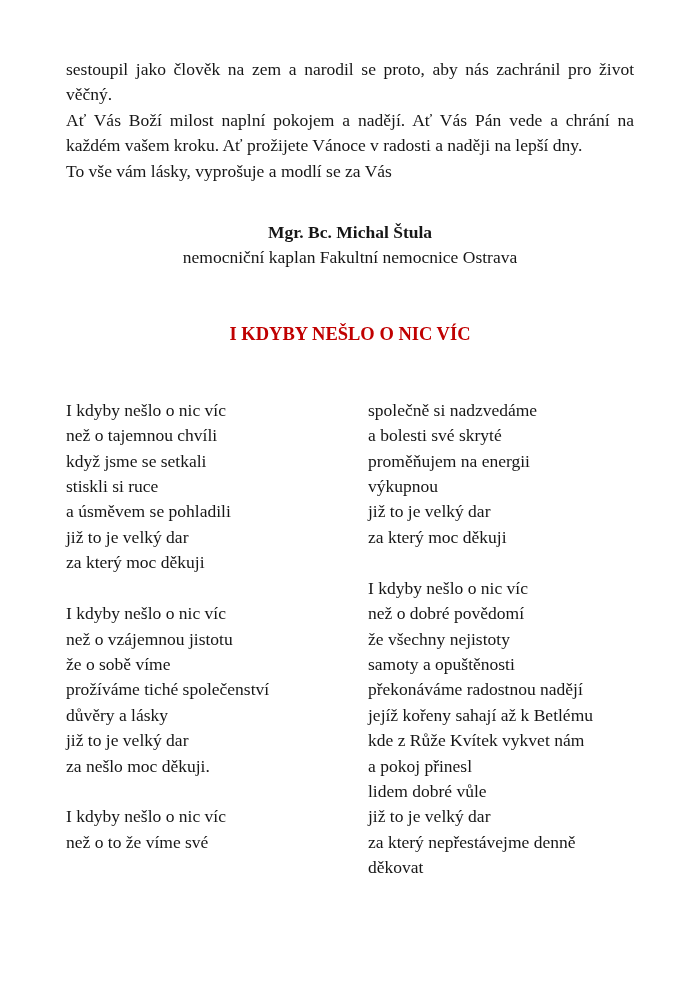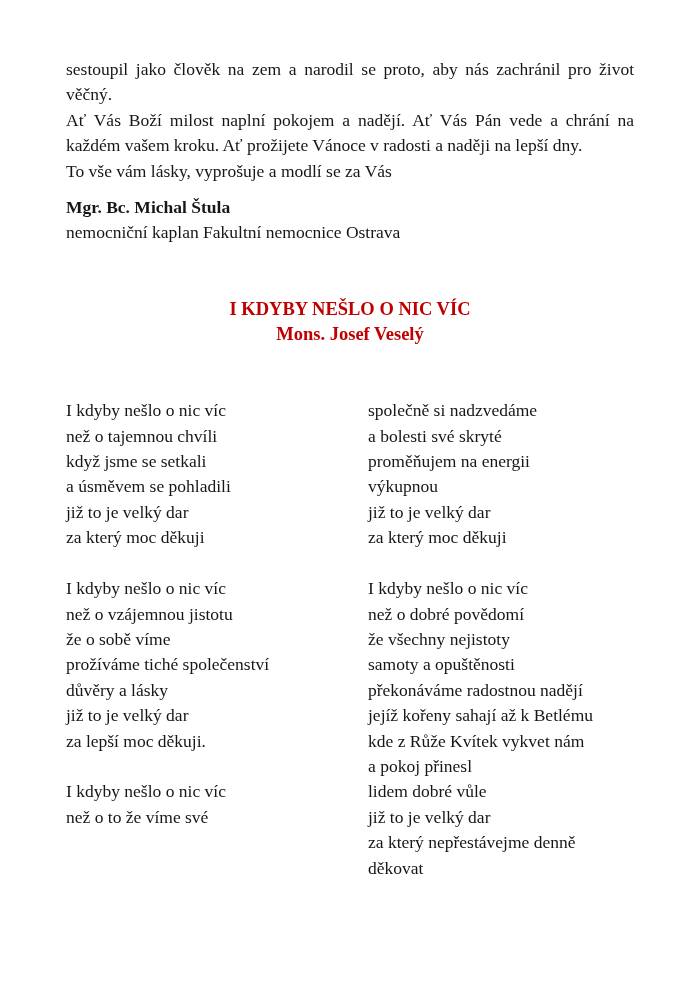--- a/index.html
+++ b/index.html
@@ -18,21 +18,22 @@
     font-family: "Liberation Serif", serif;
     font-size: 17.5px;
     line-height: 25.4px;
     overflow: hidden;
   }
   .intro .para {
     margin: 0;
     text-align: justify;
   }
   .signature {
-    margin-top: 11px;
+    margin-top: 36px;
+    text-align: center;
   }
   .sig-name {
     font-weight: bold;
   }
   .poem-header {
     margin-top: 50.8px;
     text-align: center;
     font-weight: bold;
     font-size: 18.5px;
     line-height: 25.4px;
@@ -68,39 +69,39 @@
       <div class="para">To vše vám lásky, vyprošuje a modlí se za Vás</div>
     </div>
 
   <div class="signature">
     <div class="sig-name">Mgr. Bc. Michal Štula</div>
     <div class="sig-role">nemocniční kaplan Fakultní nemocnice Ostrava</div>
   </div>
 
   <div class="poem-header" style="color: rgb(192, 0, 0);">
     <div class="poem-title">I KDYBY NEŠLO O NIC VÍC</div>
-    <div class="poem-author">Mons. Josef Veselý</div>
   </div>
 
   <div class="poem-columns">
     <div class="poem-col left">
         <div class="poem-line">I kdyby nešlo o nic víc</div>
         <div class="poem-line">než o tajemnou chvíli</div>
         <div class="poem-line">když jsme se setkali</div>
+        <div class="poem-line">stiskli si ruce</div>
         <div class="poem-line">a úsměvem se pohladili</div>
         <div class="poem-line">již to je velký dar</div>
         <div class="poem-line">za který moc děkuji</div>
         <div class="poem-line">&nbsp;</div>
         <div class="poem-line">I kdyby nešlo o nic víc</div>
         <div class="poem-line">než o vzájemnou jistotu</div>
         <div class="poem-line">že o sobě víme</div>
         <div class="poem-line">prožíváme tiché společenství</div>
         <div class="poem-line">důvěry a lásky</div>
         <div class="poem-line">již to je velký dar</div>
-        <div class="poem-line">za lepší moc děkuji.</div>
+        <div class="poem-line">za nešlo moc děkuji.</div>
         <div class="poem-line">&nbsp;</div>
         <div class="poem-line">I kdyby nešlo o nic víc</div>
         <div class="poem-line">než o to že víme své</div>
       </div>
     <div class="poem-col right">
         <div class="poem-line">společně si nadzvedáme</div>
         <div class="poem-line">a bolesti své skryté</div>
         <div class="poem-line">proměňujem na energii</div>
         <div class="poem-line">výkupnou</div>
         <div class="poem-line">již to je velký dar</div>

